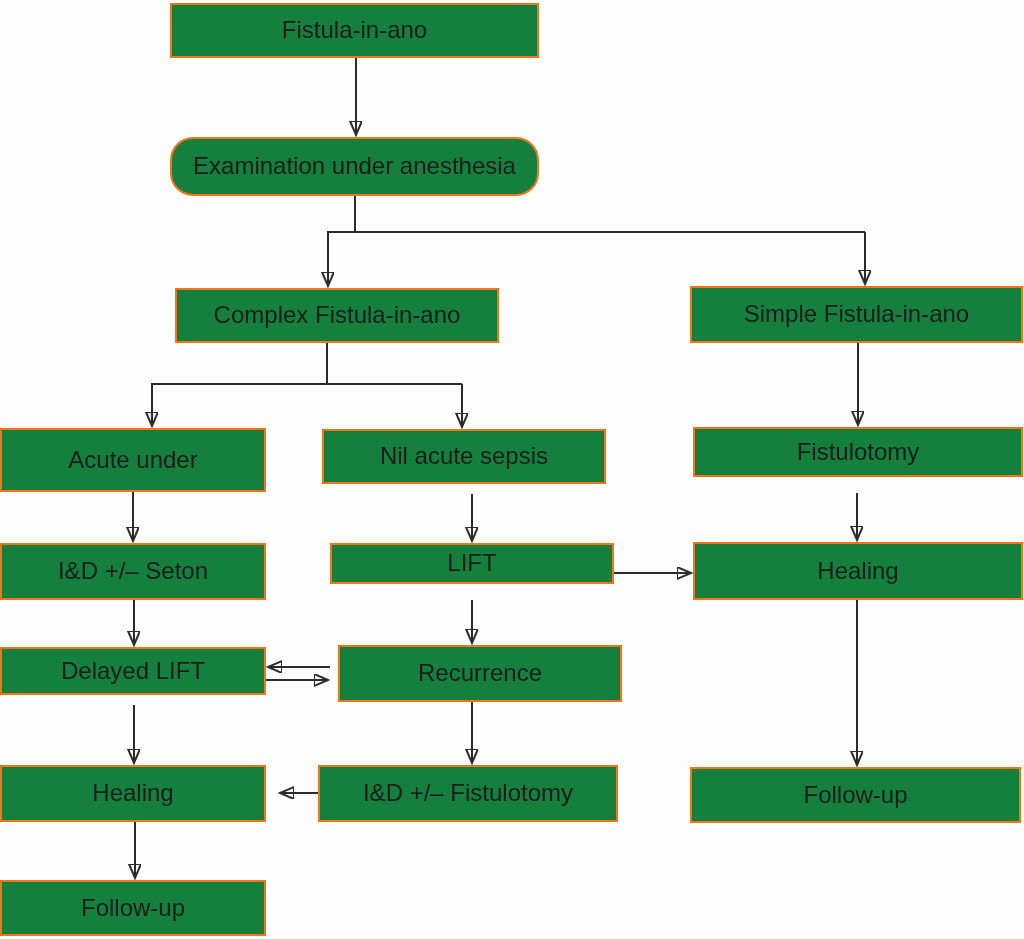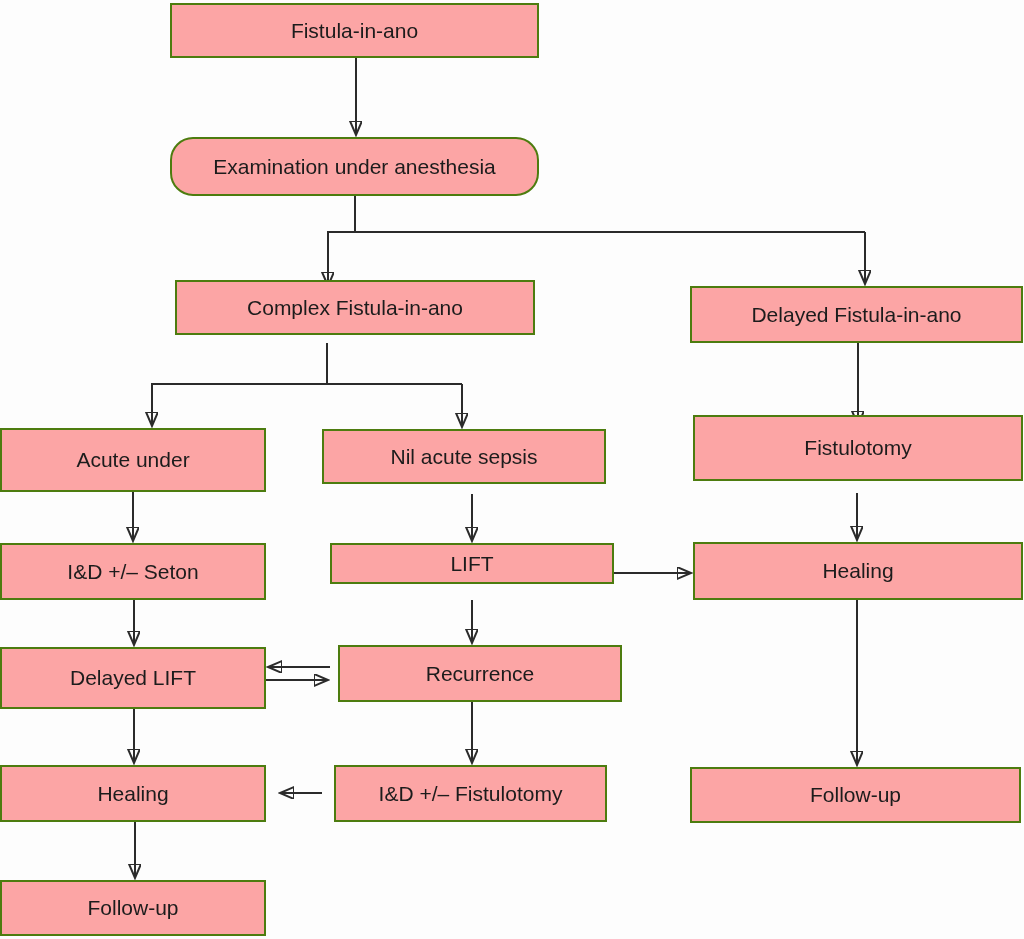--- a/index.html
+++ b/index.html
@@ -11,26 +11,26 @@
     position: relative;
     width: 1024px;
     height: 939px;
     background: #fdfdfd;
     font-family: "Liberation Sans", sans-serif;
     overflow: hidden;
   }
   .node {
     position: absolute;
     box-sizing: border-box;
-    border: 2px solid #4d7c0f;
-    background: #fca5a5;
+    border: 2px solid #f97316;
+    background: #15803d;
     display: flex;
     align-items: center;
     justify-content: center;
-    font-size: 21px;
+    font-size: 24px;
     color: #1c1c1c;
     text-align: center;
     line-height: 1.1;
     z-index: 2;
   }
   #connectors {
     position: absolute;
     left: 0;
     top: 0;
     width: 1024px;
@@ -39,32 +39,32 @@
   }
   #connectors path {
     stroke: #2b2b2b;
     stroke-width: 2;
     fill: none;
   }
 
   
   .n-fistula          { left: 170px; top: 3px;   width: 369px; height: 55px; }
   .n-eua              { left: 170px; top: 137px; width: 369px; height: 59px; border-radius: 23px; }
-  .n-complex          { left: 175px; top: 280px; width: 360px; height: 55px; }
+  .n-complex          { left: 175px; top: 288px; width: 324px; height: 55px; }
   .n-simple           { left: 690px; top: 286px; width: 333px; height: 57px; }
   .n-acute-sepsis     { left: 0px;   top: 428px; width: 266px; height: 64px; }
   .n-nil-acute-sepsis { left: 322px; top: 429px; width: 284px; height: 55px; }
-  .n-fistulotomy      { left: 693px; top: 415px; width: 330px; height: 66px; }
+  .n-fistulotomy      { left: 693px; top: 427px; width: 330px; height: 50px; }
   .n-id-seton         { left: 0px;   top: 543px; width: 266px; height: 57px; }
   .n-lift             { left: 330px; top: 543px; width: 284px; height: 41px; }
   .n-healing-right    { left: 693px; top: 542px; width: 330px; height: 58px; }
-  .n-delayed-lift     { left: 0px;   top: 647px; width: 266px; height: 62px; }
+  .n-delayed-lift     { left: 0px;   top: 647px; width: 266px; height: 48px; }
   .n-recurrence       { left: 330px; top: 645px; width: 284px; height: 57px; margin-left: 8px; }
   .n-healing-left     { left: 0px;   top: 765px; width: 266px; height: 57px; }
-  .n-id-fistulotomy   { left: 334px; top: 765px; width: 273px; height: 57px; text-align: center; }
+  .n-id-fistulotomy   { left: 318px; top: 765px; width: 300px; height: 57px; text-align: center; }
   .n-followup-right   { left: 690px; top: 767px; width: 331px; height: 56px; }
   .n-followup-left    { left: 0px;   top: 880px; width: 266px; height: 56px; }
 </style>
 </head>
 <body>
 
 <div id="canvas">
 
   <svg id="connectors" viewBox="0 0 1024 939" xmlns="http://www.w3.org/2000/svg">
     <defs>
@@ -99,21 +99,21 @@
 
     <path d="M330,667 H268" marker-end="url(#ah)"></path>
     <path d="M266,680 H328" marker-end="url(#ah)"></path>
 
     <path d="M322,793 H280" marker-end="url(#ah)"></path>
   </svg>
 
   <div class="node n-fistula">Fistula-in-ano</div>
   <div class="node n-eua">Examination under anesthesia</div>
   <div class="node n-complex">Complex Fistula-in-ano</div>
-  <div class="node n-simple">Delayed Fistula-in-ano</div>
+  <div class="node n-simple">Simple Fistula-in-ano</div>
   <div class="node n-acute-sepsis">Acute under</div>
   <div class="node n-nil-acute-sepsis">Nil acute sepsis</div>
   <div class="node n-fistulotomy">Fistulotomy</div>
   <div class="node n-id-seton">I&amp;D +/– Seton</div>
   <div class="node n-lift">LIFT</div>
   <div class="node n-healing-right">Healing</div>
   <div class="node n-delayed-lift">Delayed LIFT</div>
   <div class="node n-recurrence">Recurrence</div>
   <div class="node n-healing-left">Healing</div>
   <div class="node n-id-fistulotomy">I&amp;D +/– Fistulotomy</div>

